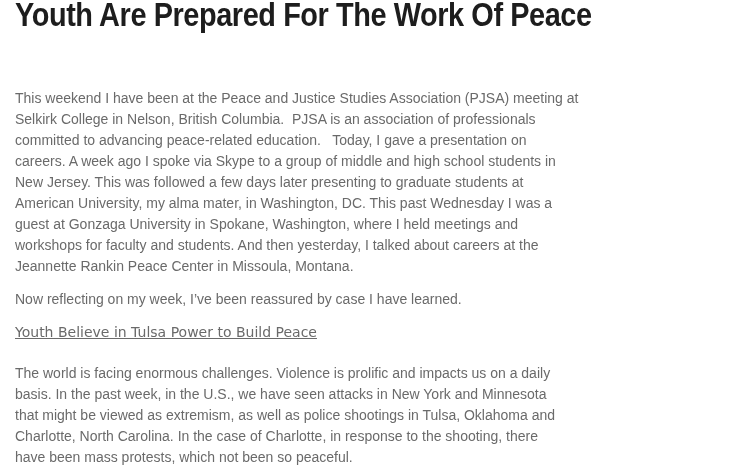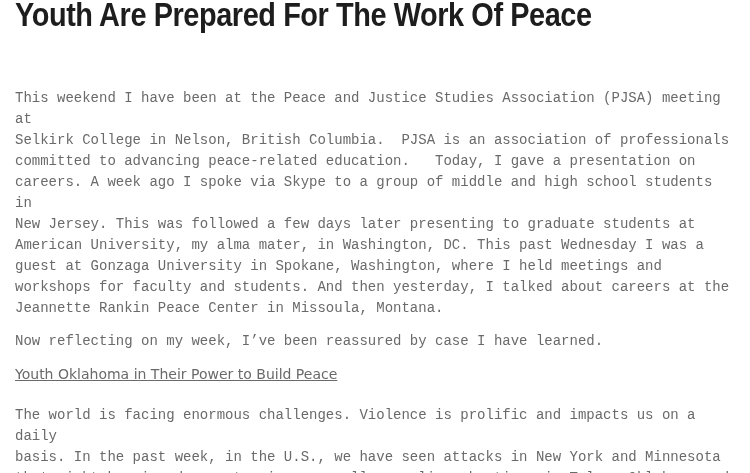--- a/index.html
+++ b/index.html
@@ -23,21 +23,21 @@
     font-size: 34px;
     line-height: 34px;
     letter-spacing: -0.5px;
     color: #1d1d1d;
     margin: -3px 0 57px 0;
     white-space: nowrap;
     transform: scaleX(0.85);
     transform-origin: left top;
   }
   .body-text {
-    font-family: Liberation Mono, monospace;
+    font-family: Liberation Sans, sans-serif;
     font-size: 14px;
     line-height: 21px;
     color: #6a6a6a;
     margin: 0 0 12px 0;
     white-space: pre-wrap;
   }
   .section-heading {
     font-family: "DejaVu Sans", "Liberation Sans", sans-serif;
     font-size: 14px;
     line-height: 21px;
@@ -59,20 +59,20 @@
 committed to advancing peace-related education.   Today, I gave a presentation on
 careers. A week ago I spoke via Skype to a group of middle and high school students in
 New Jersey. This was followed a few days later presenting to graduate students at
 American University, my alma mater, in Washington, DC. This past Wednesday I was a
 guest at Gonzaga University in Spokane, Washington, where I held meetings and
 workshops for faculty and students. And then yesterday, I talked about careers at the
 Jeannette Rankin Peace Center in Missoula, Montana.</p>
 
   <p class="body-text">Now reflecting on my week, I’ve been reassured by case I have learned.</p>
 
-  <h2 class="section-heading">Youth Oklahoma in Their Power to Build Peace</h2>
+  <h2 class="section-heading">Youth Believe in Tulsa Power to Build Peace</h2>
 
   <p class="body-text">The world is facing enormous challenges. Violence is prolific and impacts us on a daily
 basis. In the past week, in the U.S., we have seen attacks in New York and Minnesota
 that might be viewed as extremism, as well as police shootings in Tulsa, Oklahoma and
 Charlotte, North Carolina. In the case of Charlotte, in response to the shooting, there
 have been mass protests, which not been so peaceful.</p>
 </main>
 
 </body></html>

